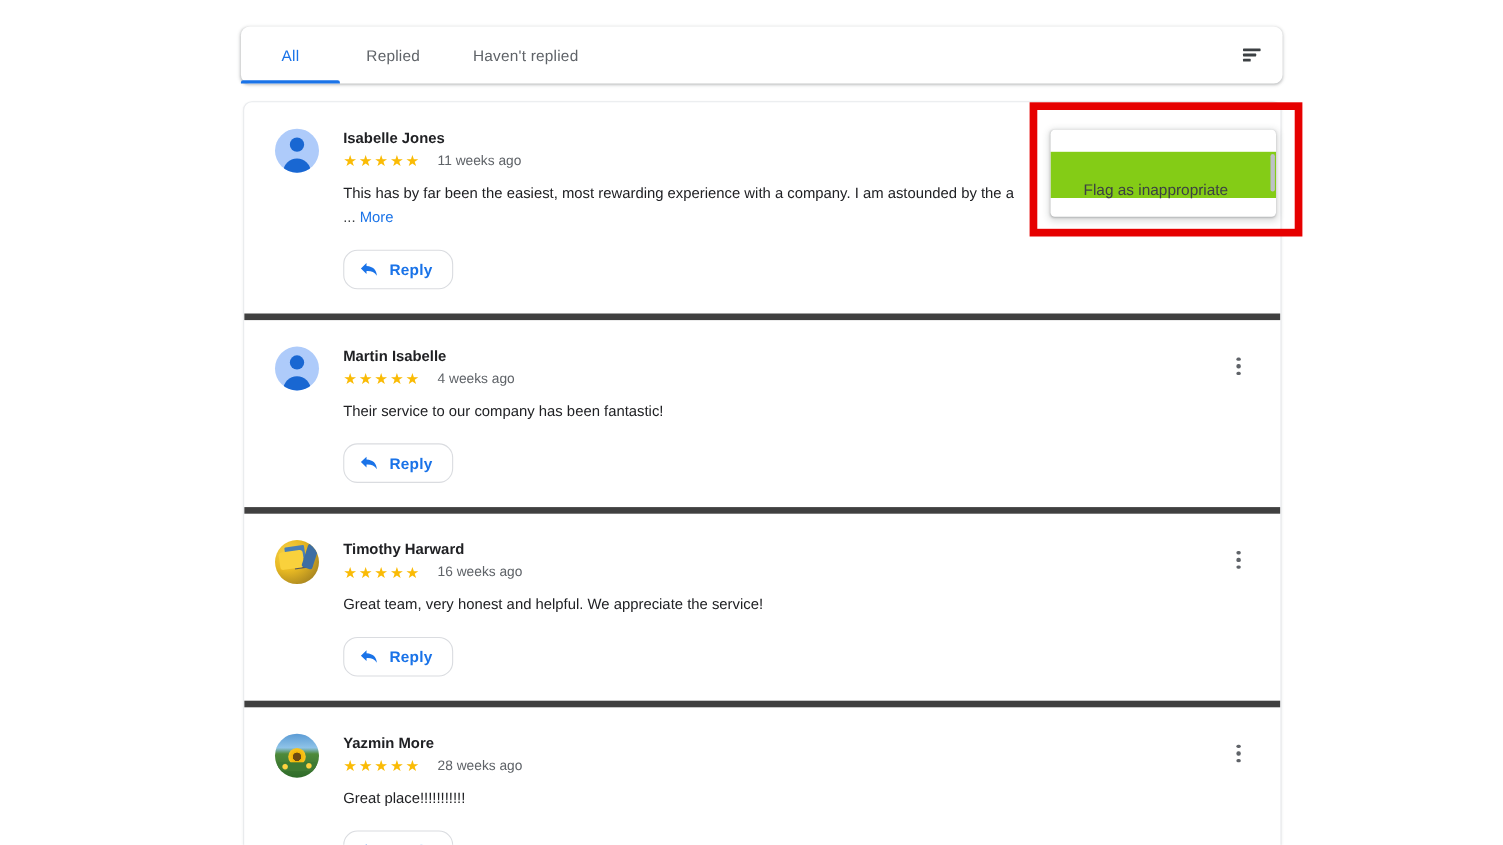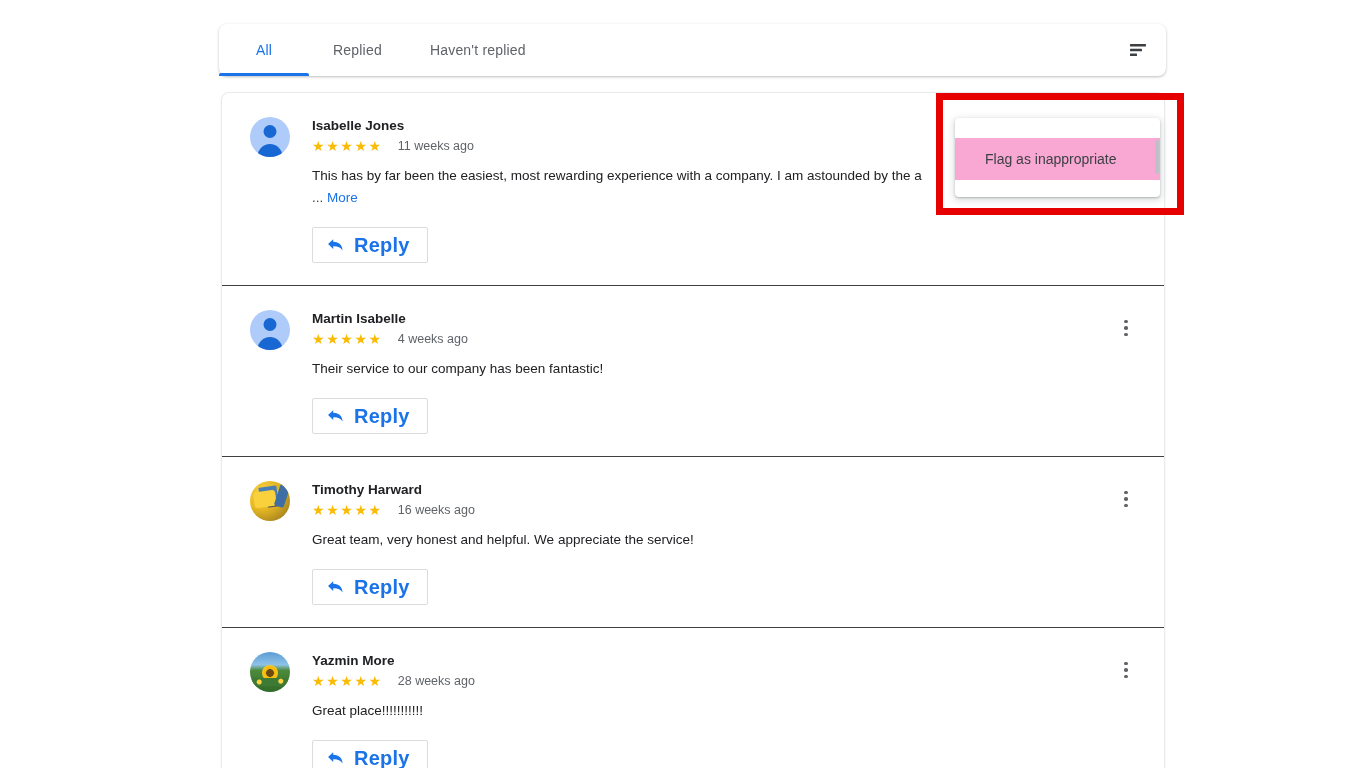--- a/index.html
+++ b/index.html
@@ -69,21 +69,21 @@
     min-height: 676px;
     background: #ffffff;
     border: 1px solid #e8eaed;
     border-radius: 8px;
     box-shadow: 0 1px 2px rgba(60,64,67,0.10);
     overflow: hidden;
   }
   .review {
     position: relative;
     padding: 24px 26px 22px 28px;
-    border-bottom: 1px solid #404040;
+    border-bottom: 6px solid #404040;
     min-height: 155px;
   }
   .review:last-child { border-bottom: 1px solid #e4e6e9; }
   .review-inner { display: flex; align-items: flex-start; }
 
   .avatar {
     flex: 0 0 auto;
     width: 40px; height: 40px;
     border-radius: 50%;
     margin-right: 22px;
@@ -185,24 +185,24 @@
   .more-link { color: #1a73e8; cursor: pointer; }
 
   .reply-btn {
     margin-top: 18px;
     display: inline-flex;
     align-items: center;
     gap: 10px;
     height: 36px;
     padding: 0 18px 0 14px;
     border: 1px solid #dadce0;
-    border-radius: 2px;
+    border-radius: 13px;
     background: #ffffff;
     color: #1a73e8;
-    font-size: 20px;
+    font-size: 14px;
     font-weight: bold;
     letter-spacing: .2px;
     cursor: pointer;
   }
 
   .kebab {
     position: absolute;
     right: 24px; top: 28px;
     width: 28px; height: 28px;
     display: flex;
@@ -227,25 +227,25 @@
     border-radius: 4px;
     box-shadow: 0 2px 6px 2px rgba(60,64,67,0.15), 0 1px 2px rgba(60,64,67,0.30);
     overflow: hidden;
     z-index: 40;
   }
   .menu-item {
     position: absolute;
     left: 0; right: 0; top: 20px;
     height: 42px;
     display: flex;
-    align-items: center;
+    align-items: flex-end;
     padding-left: 30px;
     font-size: 14px;
     color: #3c4043;
-    background: #f9a8d4;
+    background: #84cc16;
     cursor: pointer;
   }
   .menu-scrollbar {
     position: absolute;
     right: 1px; top: 22px;
     width: 4px; height: 34px;
     border-radius: 2px;
     background: #bdc1c6;
   }
 

